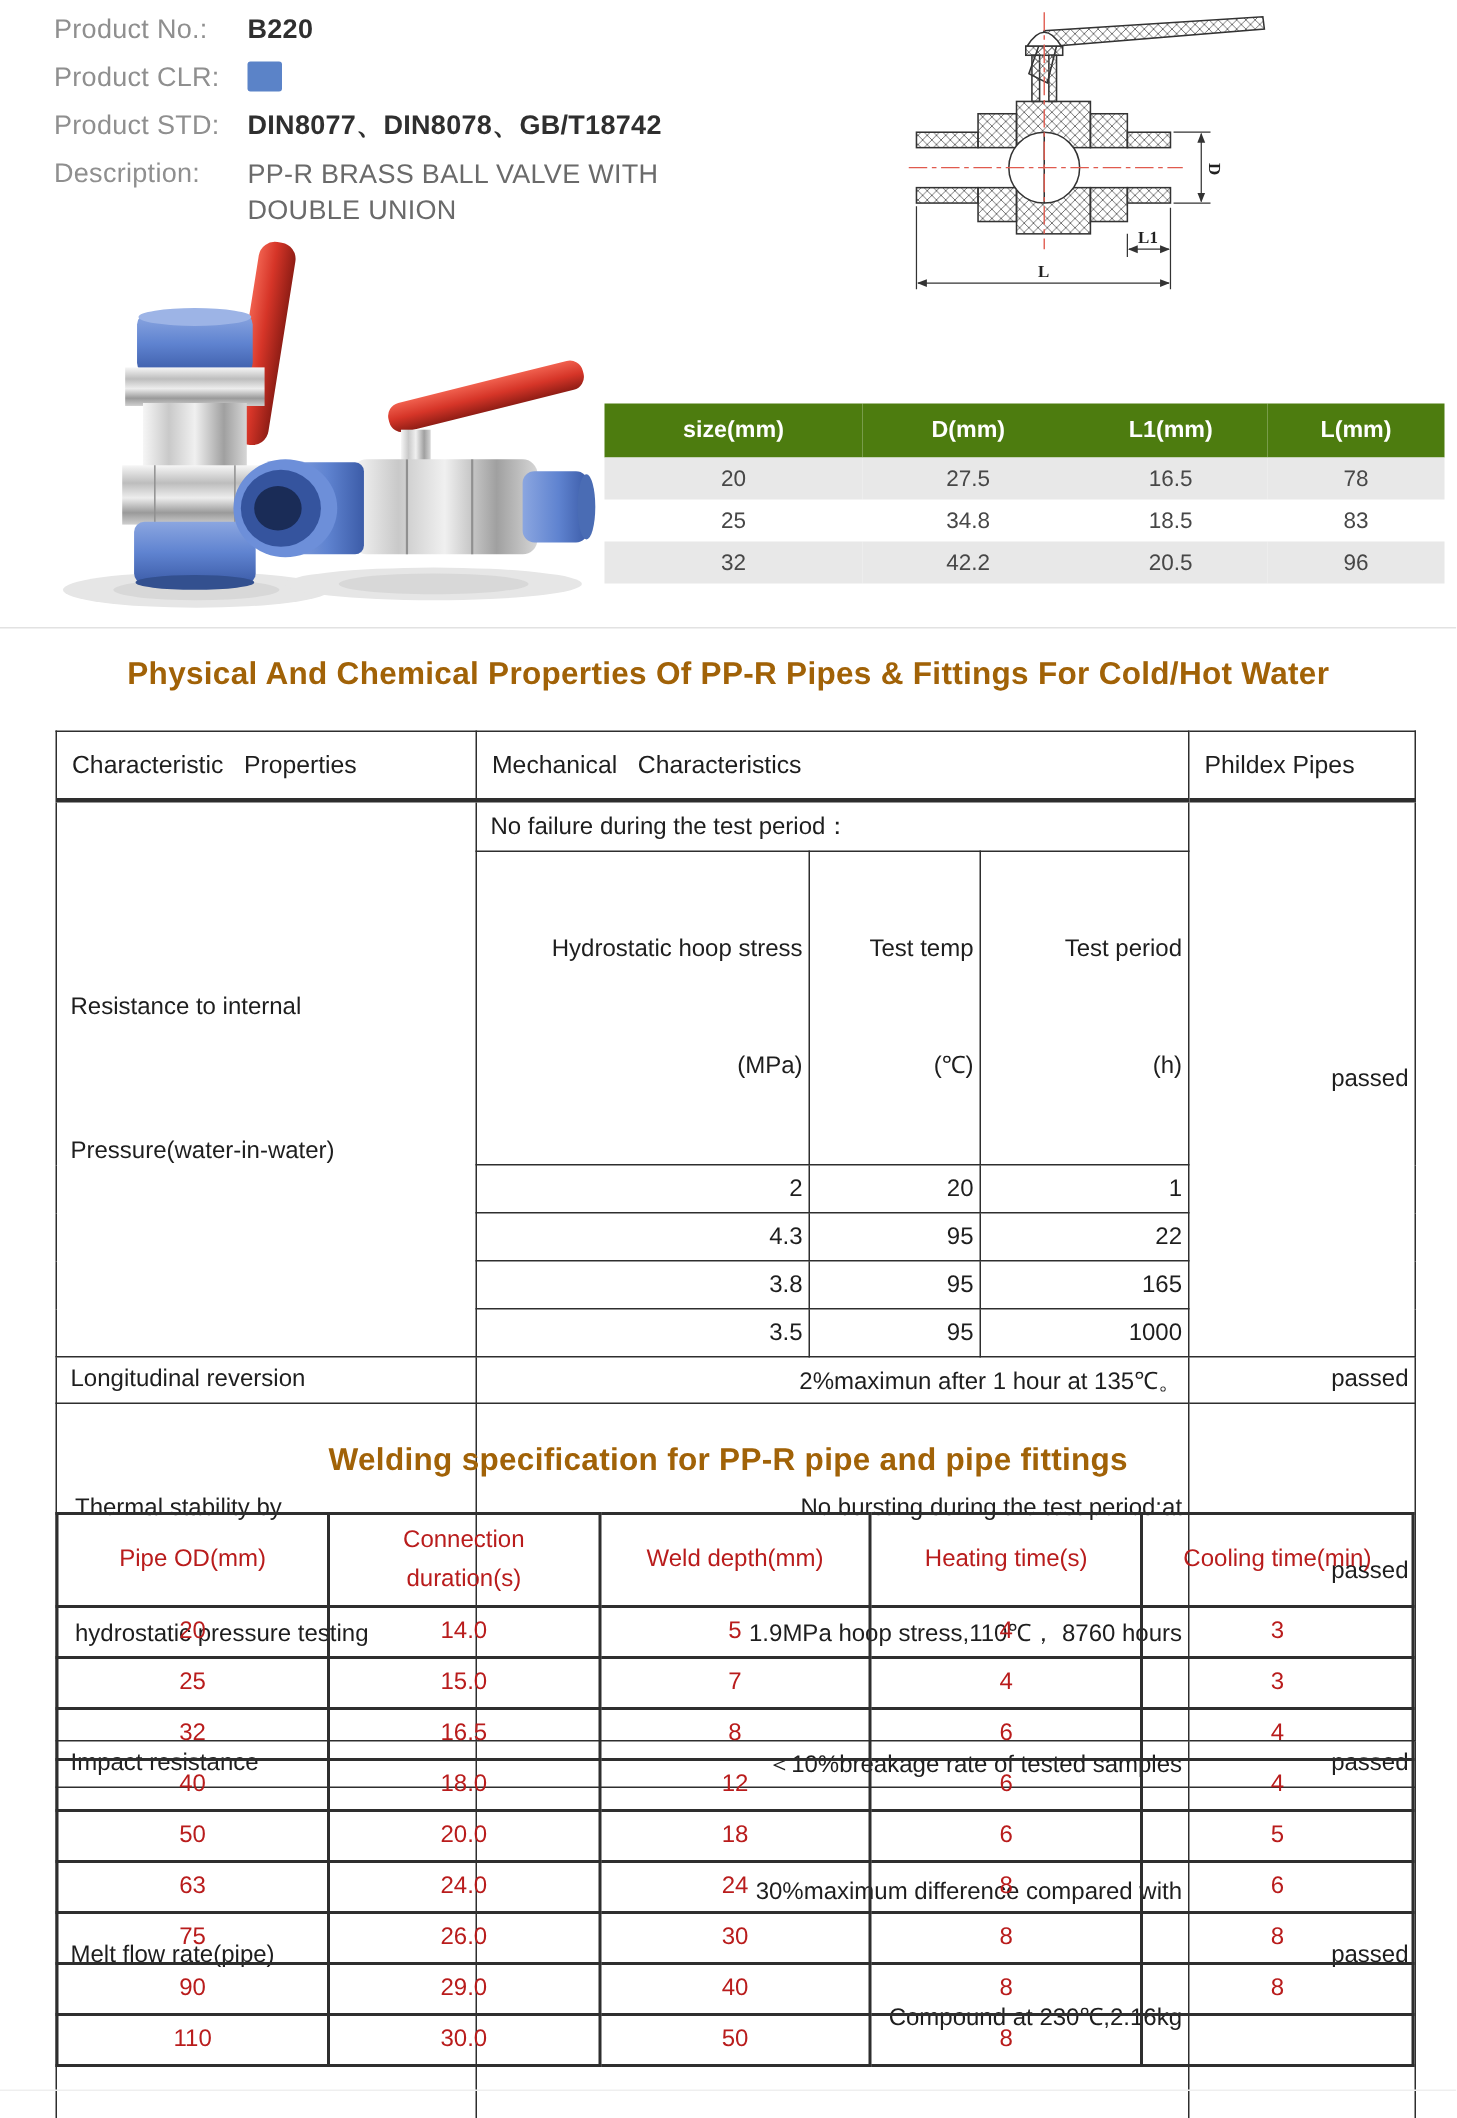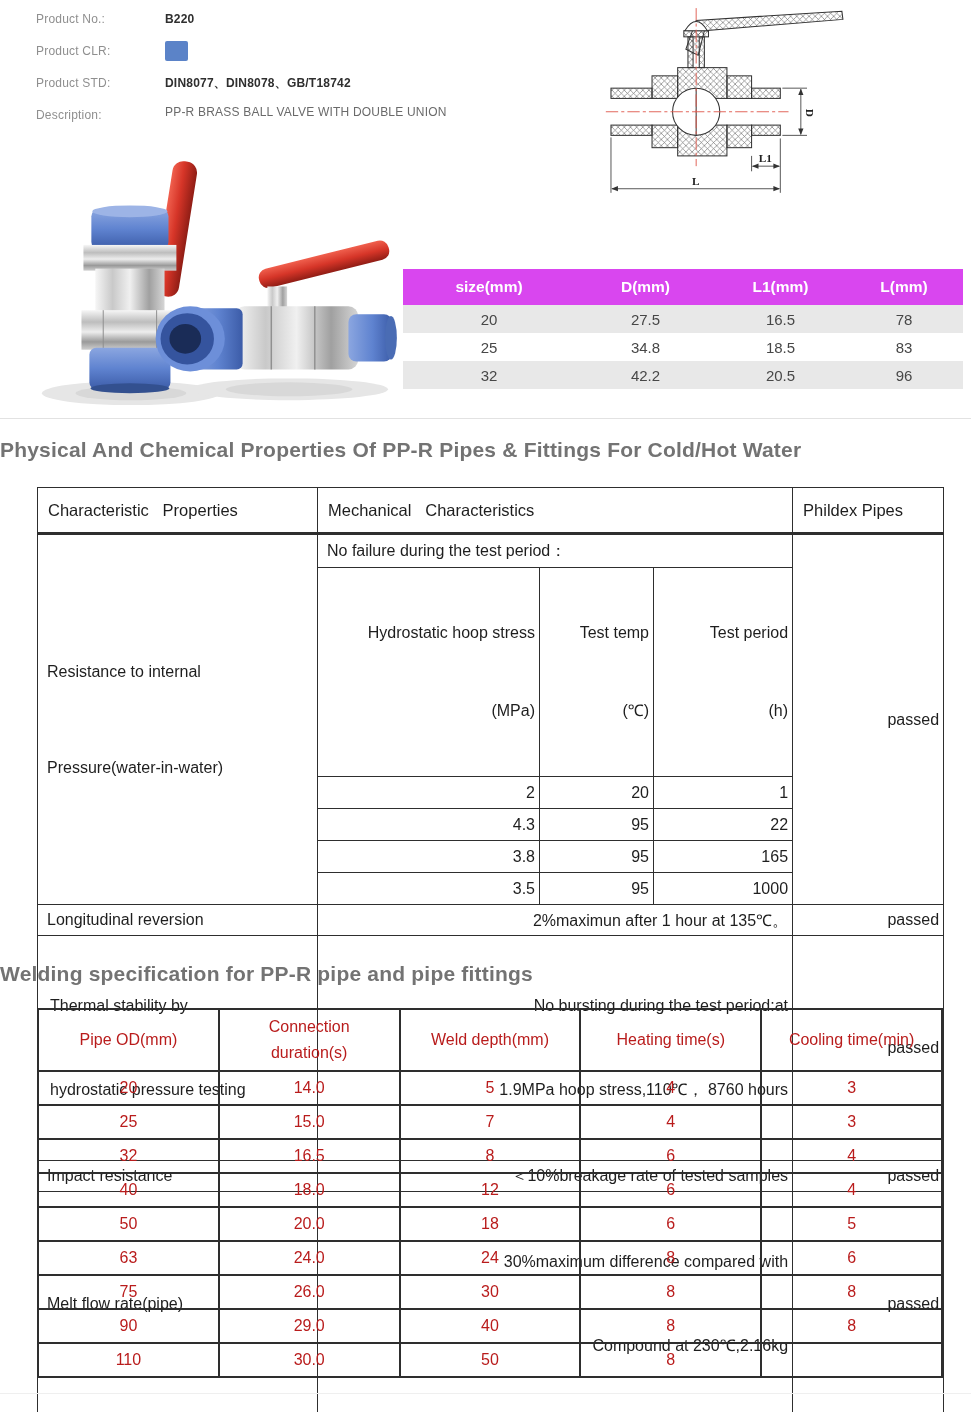--- a/index.html
+++ b/index.html
@@ -2,45 +2,45 @@
 <html><head>
 <meta charset="utf-8">
 <style>
   html,body { margin:0; padding:0; background:#fff; }
   .page {
     position:relative; width:971px; height:1412px; margin:0 auto;
     background:#fff; font-family:"Liberation Sans", sans-serif; overflow:hidden;
   }
 
   
-  .info { position:absolute; left:36px; top:8px; font-size:12px; }
+  .info { position:absolute; left:36px; top:8px; font-size:18px; }
   .irow { display:flex; align-items:flex-start; margin-bottom:9px; line-height:23px; }
   .ilabel { width:129px; color:#8f8f8f; letter-spacing:.2px; flex:none; }
   .ival { color:#2f2f2f; font-weight:bold; letter-spacing:.2px; }
   .ival.plain { font-weight:normal; color:#6a6a6a; width:352px; line-height:1.35; }
   .swatch { width:23px; height:20px; border-radius:2px; margin-top:1px; }
 
   
   .draw  { position:absolute; left:543px; top:4px; }
   .photo { position:absolute; left:12px; top:152px; }
 
   
   .sizetbl { position:absolute; left:403px; top:269px; width:560px;
              border-collapse:collapse; table-layout:fixed; }
-  .sizetbl th { background:#d946ef; color:#fff; font-size:15.5px; font-weight:bold;
+  .sizetbl th { background:#4d7c0f; color:#fff; font-size:15.5px; font-weight:bold;
                 height:34px; text-align:center; }
   .sizetbl td { text-align:center; font-size:15px; color:#474747; height:26px; }
   .sizetbl tr.odd td { background:#e8e8e8; }
 
   
   .hline { position:absolute; left:0; width:971px; height:1px; }
   .div1 { top:418px; background:#e2e2e2; }
   .div2 { top:1393px; background:#efefef; }
-  .sect-title { position:absolute; left:0; width:971px; 
-                font-size:21px; font-weight:bold; color:#737373; letter-spacing:.2px; }
+  .sect-title { position:absolute; left:0; width:971px; text-align:center;
+                font-size:21px; font-weight:bold; color:#a16207; letter-spacing:.2px; }
   .h1 { top:438px; }
   .h2 { top:962px; }
 
   
   .ptbl { position:absolute; left:37px; top:487px; width:906px;
           border-collapse:collapse; table-layout:fixed; color:#1e1e1e; }
   .ptbl td { border:1.5px solid #2e2e2e; font-size:16px; text-align:right;
              padding:0 4px; vertical-align:middle; white-space:pre-wrap; }
   .ptbl td.l { text-align:left; padding-left:9px; }
   .ptbl tr.hd td { font-size:16.5px; height:44px; border-bottom:3px solid #2e2e2e;

